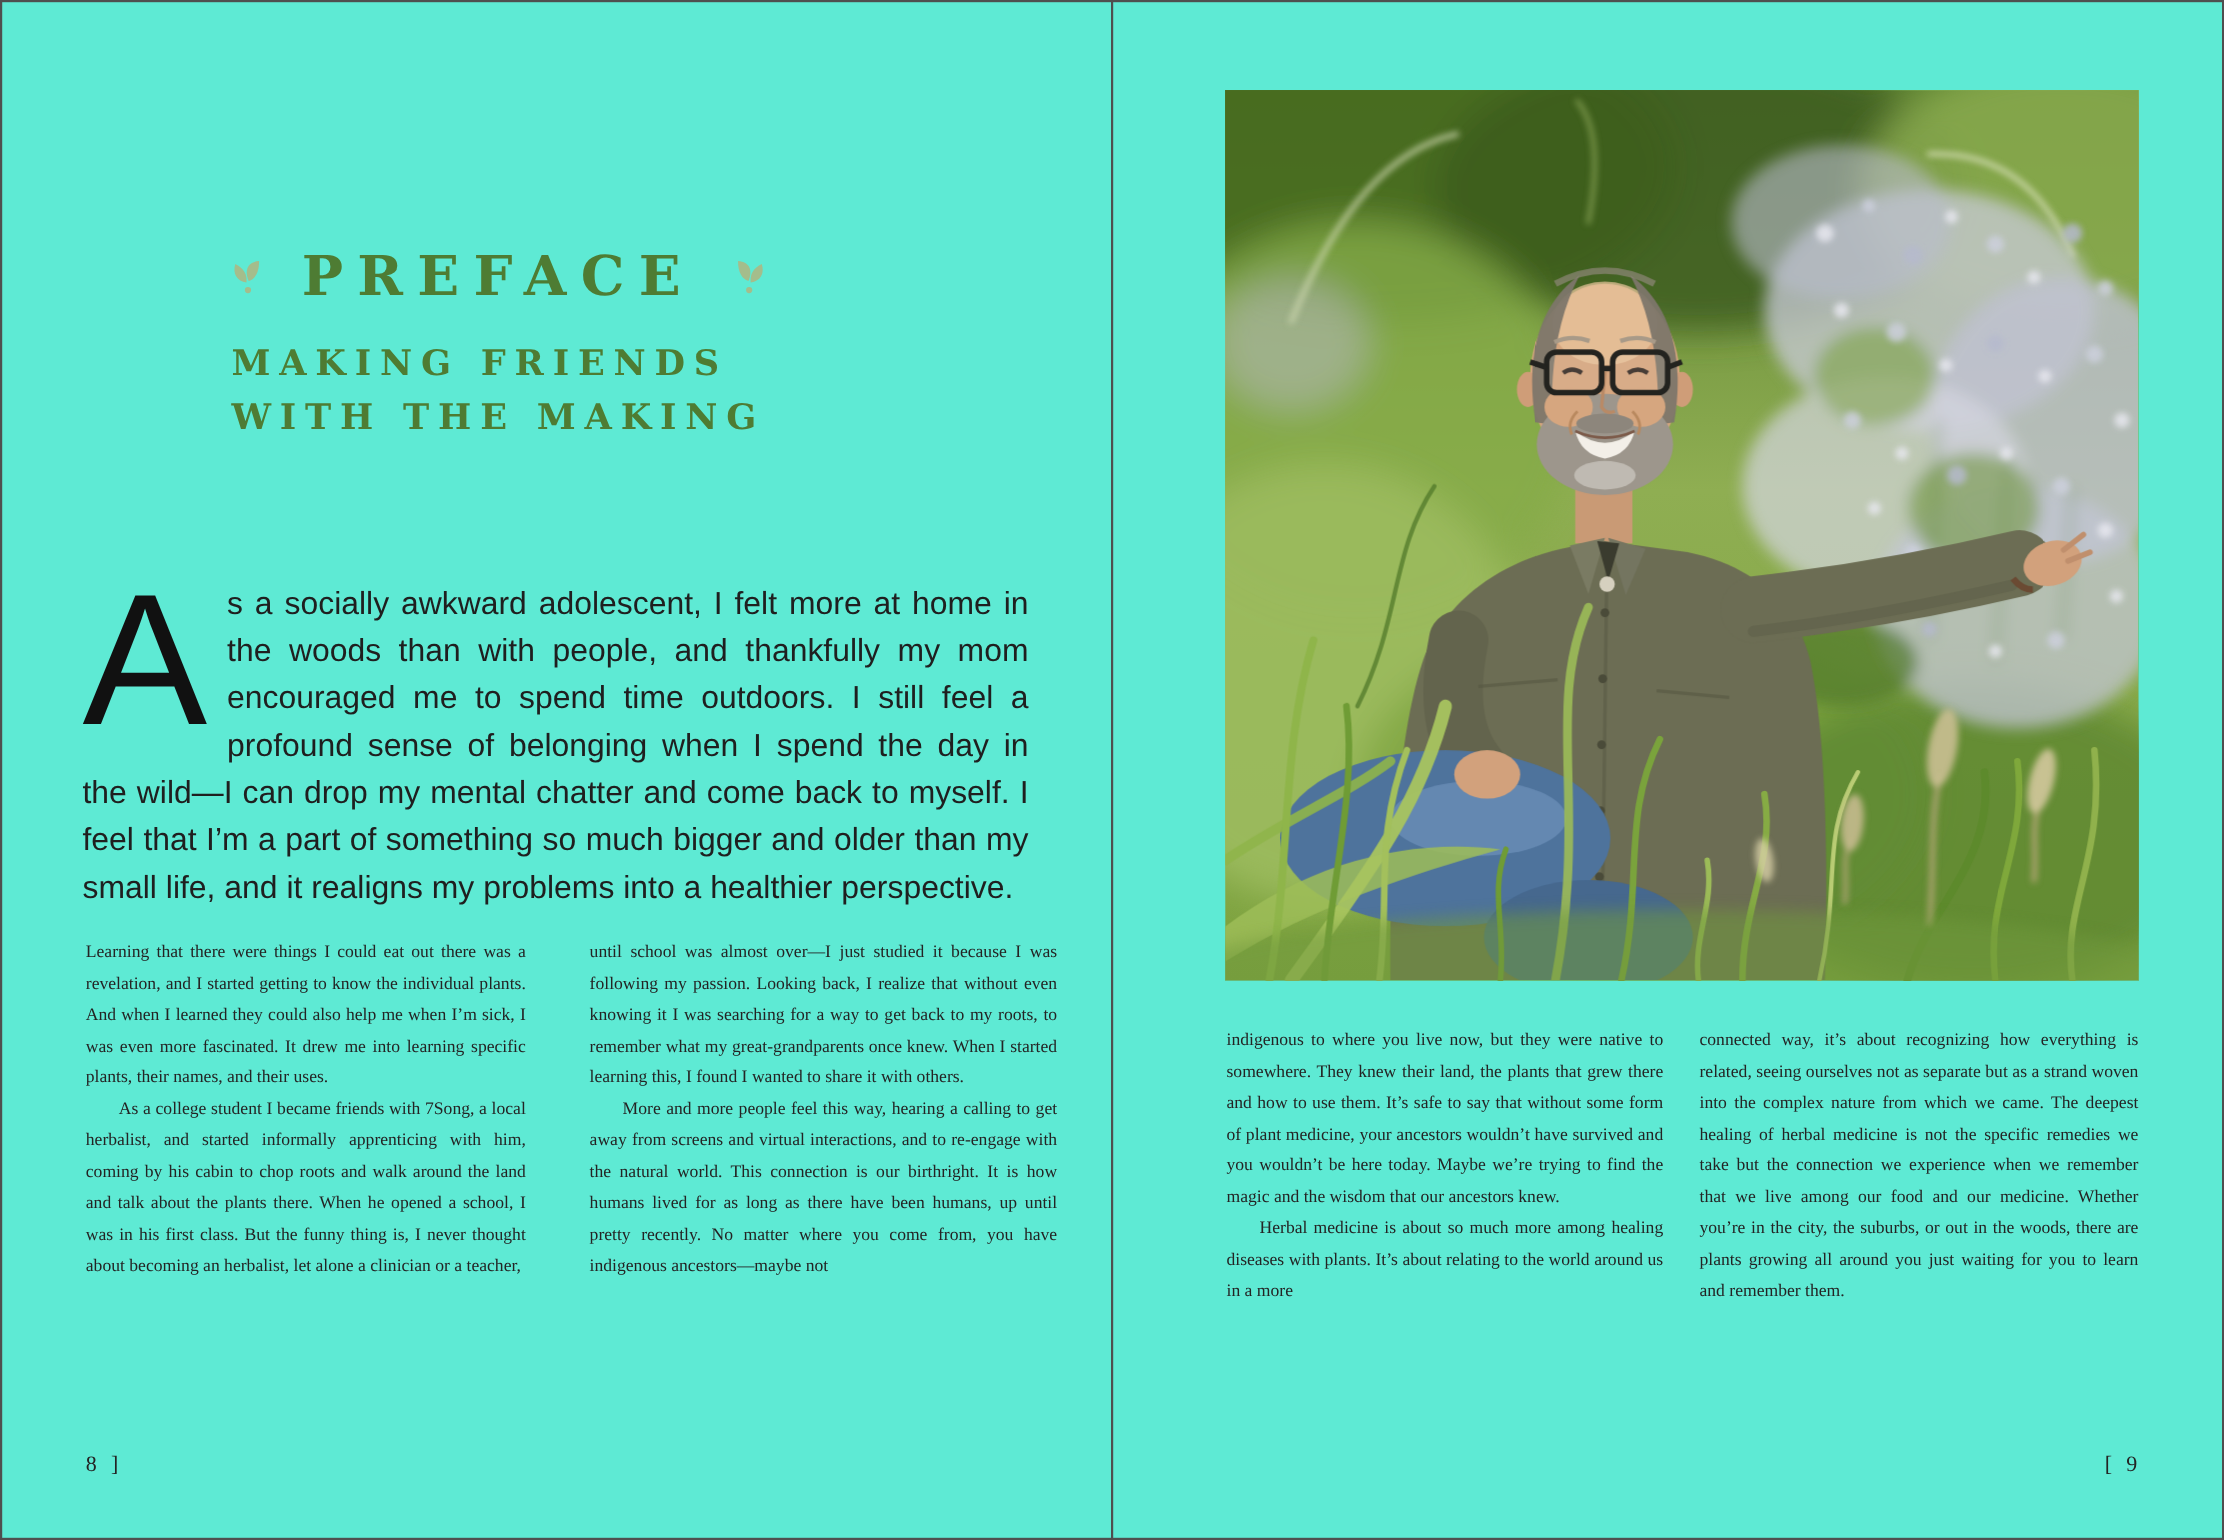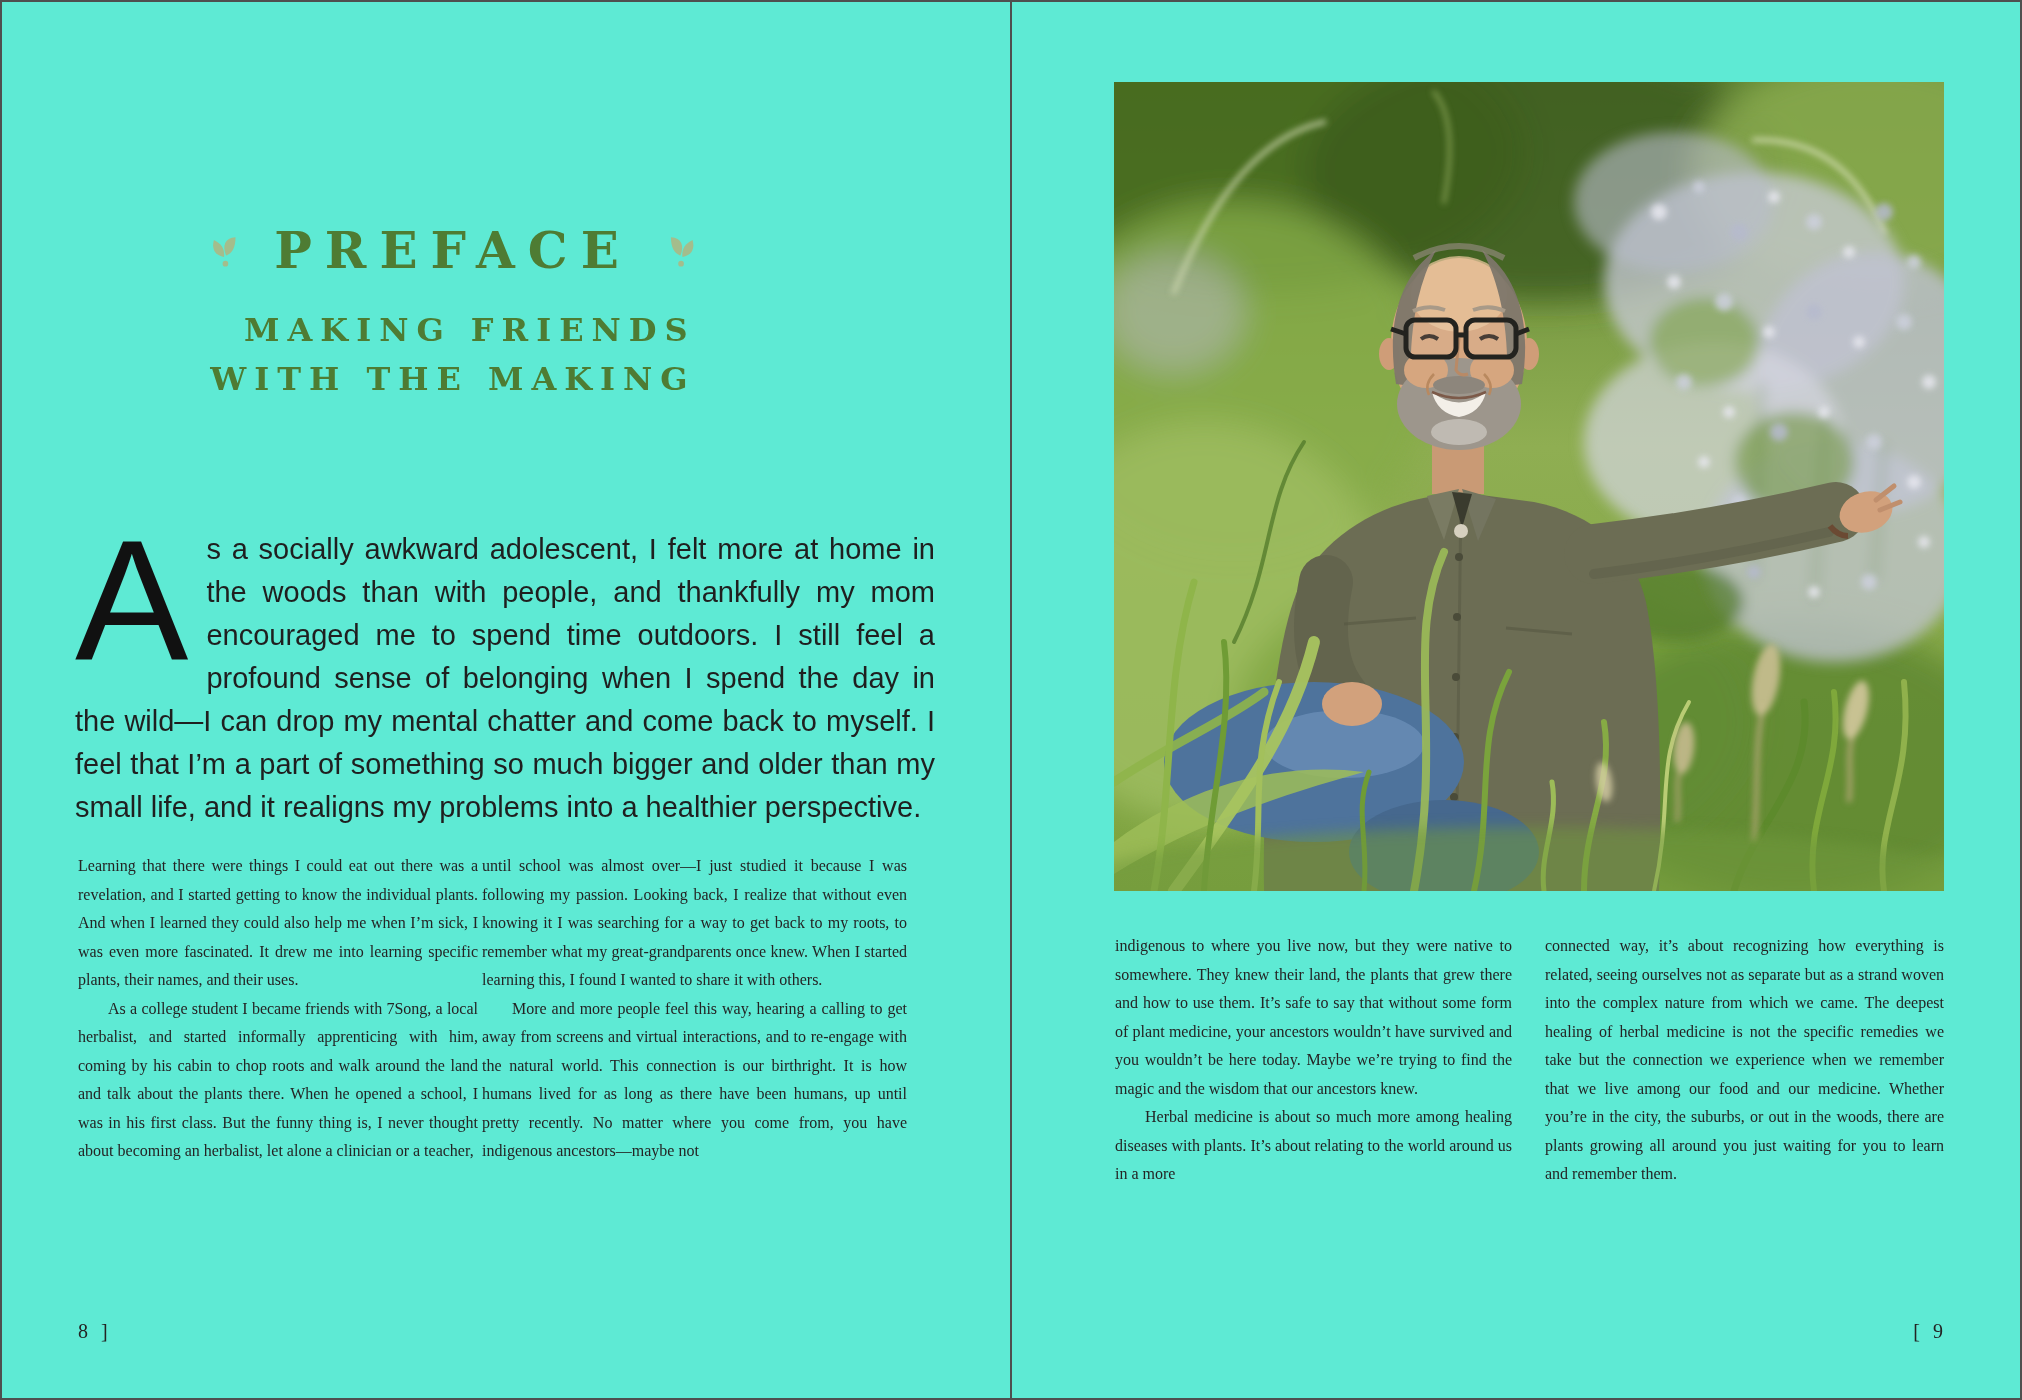--- a/index.html
+++ b/index.html
@@ -19,40 +19,40 @@
     display:flex;align-items:center;gap:36px;white-space:nowrap;
   }
   .page-title{
     font-family:"DejaVu Serif",serif;font-weight:bold;
     font-size:50px;letter-spacing:13px;color:#4e7c33;line-height:1;
   }
   .leaf{width:27px;height:35px;flex:0 0 auto;}
   .leaf.mir{transform:scaleX(-1);}
   .page-subtitle{
     position:absolute;left:453px;top:306px;transform:translateX(-50%);
-    text-align:right;font-family:"DejaVu Serif",serif;font-weight:bold;
+    text-align:left;font-family:"DejaVu Serif",serif;font-weight:bold;
     font-size:32px;letter-spacing:8px;line-height:49px;color:#4e7c33;white-space:nowrap;
   }
   .intro{
     position:absolute;left:75px;top:528px;width:860px;
     font-family:"Liberation Sans",sans-serif;font-weight:300;
     font-size:29px;line-height:43px;color:#1f1f1f;text-align:justify;
   }
   .dropcap{
     float:left;font-family:"Liberation Sans",sans-serif;font-weight:200;
     font-size:170px;line-height:128px;margin:8px 18px 0 0;color:#111;
   }
   .body-col{
     position:absolute;font-family:"Liberation Serif",serif;
     font-size:16px;line-height:28.5px;color:#242424;text-align:justify;
   }
   .body-col p{margin:0;}
   .body-col p.indent{text-indent:30px;}
   #lcol1{left:78px;top:852px;width:400px;}
-  #lcol2{left:482px;top:852px;width:425px;}
+  #lcol2{left:536px;top:852px;width:425px;}
   #rcol1{left:1115px;top:932px;width:397px;}
   #rcol2{left:1545px;top:932px;width:399px;}
   .folio{
     position:absolute;top:1320px;font-family:"Liberation Serif",serif;
     font-size:20px;color:#242424;letter-spacing:1px;
   }
   #folio-left{left:78px;}
   #folio-right{right:78px;text-align:right;}
   #photo{
     position:absolute;left:1114px;top:82px;width:830px;height:809px;

